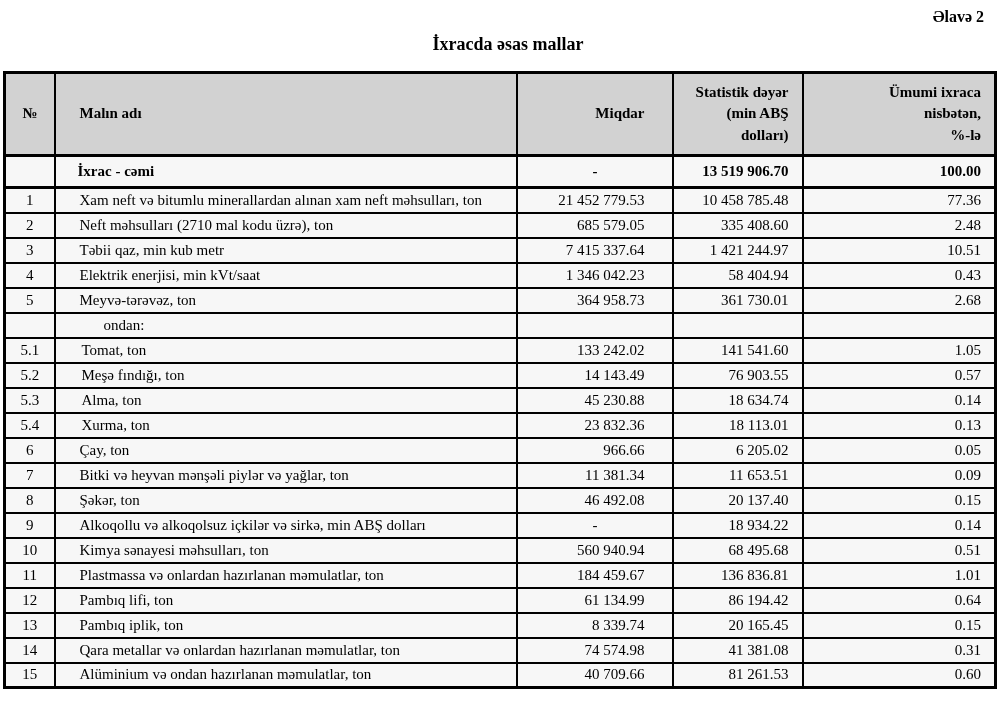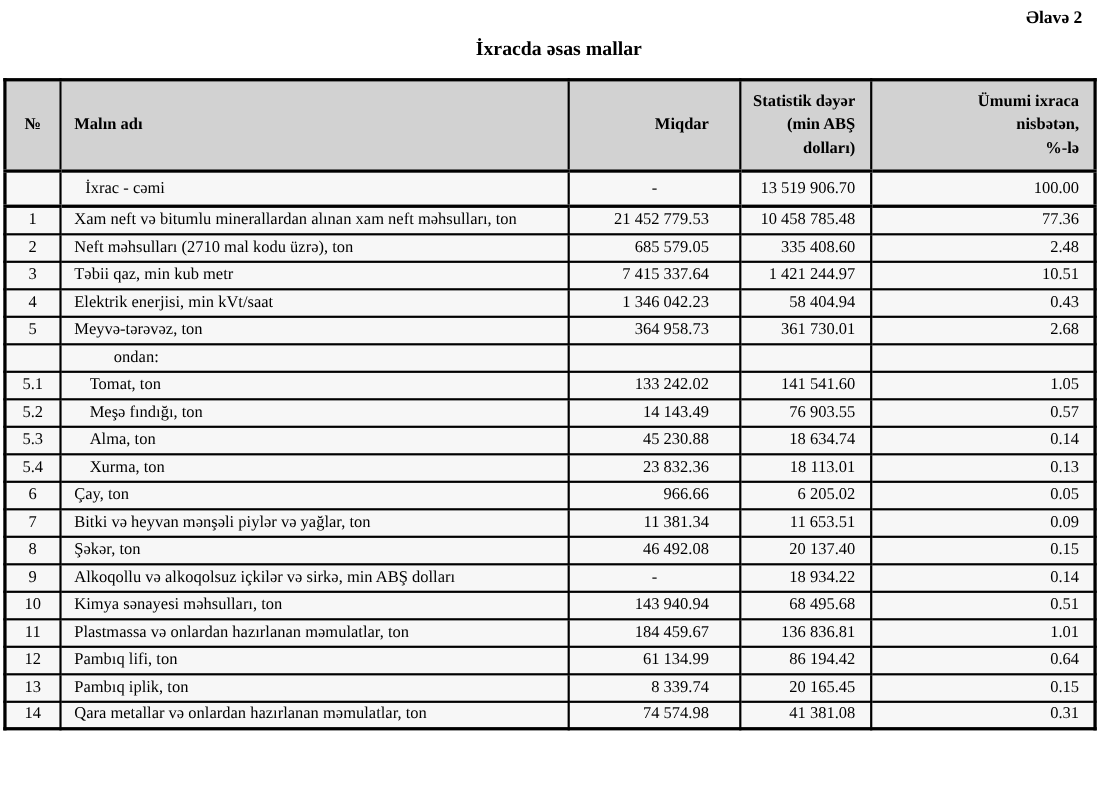--- a/index.html
+++ b/index.html
@@ -50,28 +50,28 @@
     font-weight: bold;
     text-align: center;
     vertical-align: middle;
     white-space: pre-line;
     line-height: 1.45;
     border-bottom-width: 3px;
   }
   tbody tr { height: 25px; background: #f7f7f7; }
   tbody tr.total {
     height: 32px;
-    font-weight: normal;
+    font-weight: bold;
     margin-top: 20px;
   }
   tbody tr.total td { border-bottom-width: 3px; }
   .col-num   { width: 50px;  text-align: center; }
-  .col-name  { width: 462px; text-align: left; padding-left: 12px; }
+  .col-name  { width: 462px; text-align: left; padding-left: 24px; }
   .col-quantity { width: 156px; text-align: right; padding-right: 27px; }
-  .col-value    { width: 119px; text-align: right; padding-right: 13px; }
+  .col-value    { width: 130px; text-align: right; padding-right: 13px; }
   .col-share    { text-align: right; padding-right: 13px; }
   td.dash { text-align: center; padding-right: 0; }
   tr.total td.col-name { padding-left: 22px; }
   tr.group td.col-name { padding-left: 48px; }
   tr.sub   td.col-name { padding-left: 26px; margin-top: 32px; }
 </style>
 </head>
 <body>
 
 <div class="page">
@@ -194,21 +194,21 @@
         <tr class="normal">
           <td class="col-num">9</td>
           <td class="col-name">Alkoqollu və alkoqolsuz içkilər və sirkə, min ABŞ dolları</td>
           <td class="col-quantity dash">-</td>
           <td class="col-value">18 934.22</td>
           <td class="col-share">0.14</td>
         </tr>
         <tr class="normal">
           <td class="col-num">10</td>
           <td class="col-name">Kimya sənayesi məhsulları, ton</td>
-          <td class="col-quantity">143 940.94</td>
+          <td class="col-quantity">560 940.94</td>
           <td class="col-value">68 495.68</td>
           <td class="col-share">0.51</td>
         </tr>
         <tr class="normal">
           <td class="col-num">11</td>
           <td class="col-name">Plastmassa və onlardan hazırlanan məmulatlar, ton</td>
           <td class="col-quantity">184 459.67</td>
           <td class="col-value">136 836.81</td>
           <td class="col-share">1.01</td>
         </tr>
@@ -226,15 +226,22 @@
           <td class="col-value">20 165.45</td>
           <td class="col-share">0.15</td>
         </tr>
         <tr class="normal">
           <td class="col-num">14</td>
           <td class="col-name">Qara metallar və onlardan hazırlanan məmulatlar, ton</td>
           <td class="col-quantity">74 574.98</td>
           <td class="col-value">41 381.08</td>
           <td class="col-share">0.31</td>
         </tr>
+        <tr class="normal">
+          <td class="col-num">15</td>
+          <td class="col-name">Alüminium və ondan hazırlanan məmulatlar, ton</td>
+          <td class="col-quantity">40 709.66</td>
+          <td class="col-value">81 261.53</td>
+          <td class="col-share">0.60</td>
+        </tr>
       </tbody>
   </table>
 </div>
 
 </body></html>

